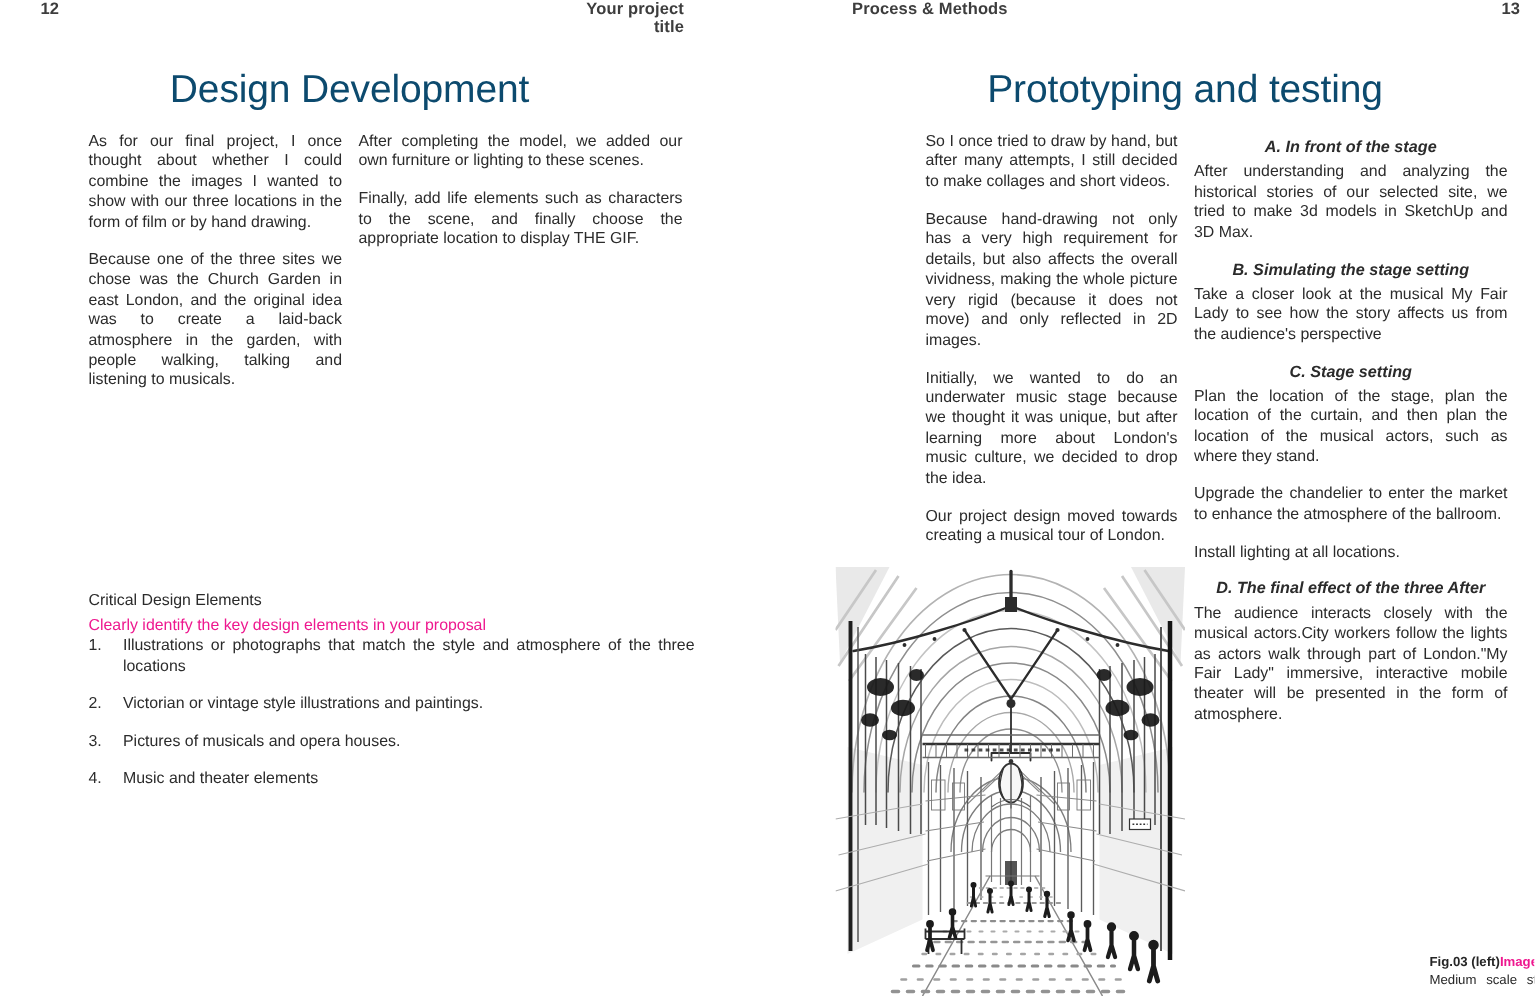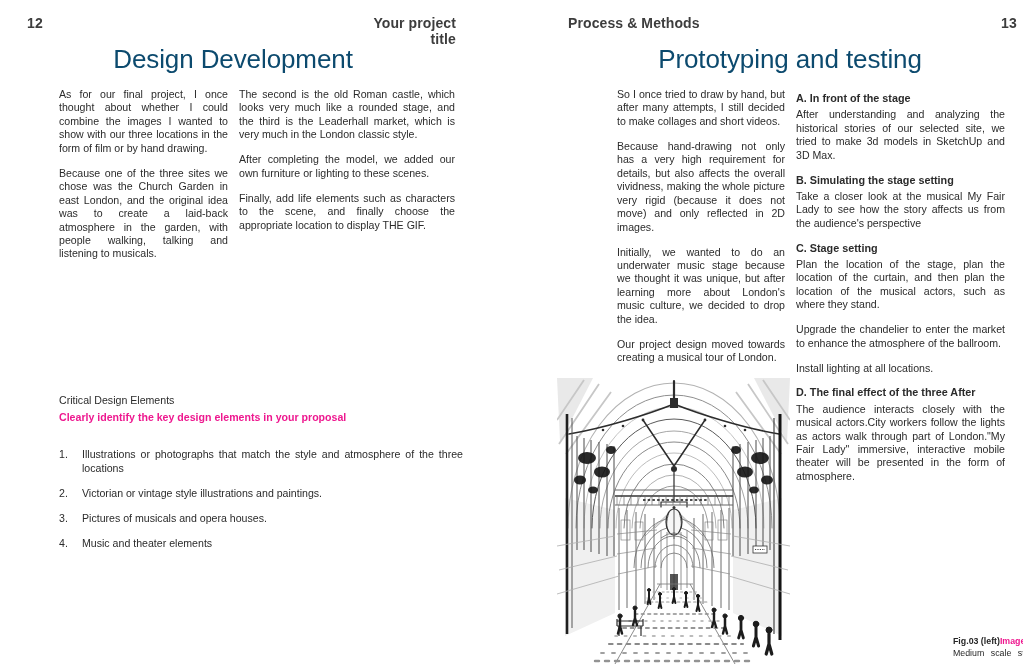--- a/index.html
+++ b/index.html
@@ -1,42 +1,42 @@
 <!DOCTYPE html>
 <html><head>
 <meta charset="utf-8">
 <style>
   html,body{margin:0;padding:0;background:#ffffff;}
   .canvas{
     position:relative;width:1023px;height:664px;background:#ffffff;overflow:hidden;
     font-family:"Liberation Sans",sans-serif;color:#2b2b2b;
   }
   
-  .hdr{position:absolute;top:15px;font-size:14px;font-weight:bold;color:#3d3d3d;letter-spacing:.1px;}
+  .hdr{position:absolute;top:0;font-size:11px;font-weight:bold;color:#3d3d3d;letter-spacing:.1px;}
   .pgnum-l{left:27px;}
   .hdr-l{left:370px;width:86px;text-align:right;}
   .hdr-r{left:568px;}
   .pgnum-r{left:1001px;}
   
   .ptitle{position:absolute;top:44px;font-size:26px;color:#0c4a6e;text-align:center;letter-spacing:-.1px;}
   .ptitle.tleft{left:60px;width:346px;}
   .ptitle.tright{left:617px;width:346px;}
   
   .col{position:absolute;top:88px;font-size:10.6px;line-height:13.45px;text-align:justify;}
   .col p{margin:0 0 11.5px 0;}
   #col-l1{left:59px;width:169px;}
   #col-l2{left:239px;width:216px;}
   #col-r1{left:617px;width:168px;}
   #col-r2{left:796px;width:209px;top:86px;}
-  .sec-h{font-weight:bold;font-size:10.8px;line-height:13.2px;margin:10px 0 3px 0;text-align:left;}
+  .sec-h{font-weight:bold;font-size:10.8px;line-height:13.2px;margin:10px 0 3px 0;text-align:center;font-style:italic;}
   .sec-h.first{margin-top:6px;}
   
   .crit{position:absolute;left:59px;top:394px;width:404px;font-size:10.6px;line-height:13.45px;}
   .crit-h{margin:0 0 3.5px 0;}
-  .crit-sub{color:#EE188F;margin:0 0 24px 0;font-weight:bold;}
+  .crit-sub{color:#EE188F;margin:0 0 0 0;}
   .li{display:flex;margin:0 0 11.5px 0;}
   .li-num{width:23px;flex:none;}
   .li-text{flex:1;text-align:justify;}
   
   .illus{position:absolute;left:557px;top:378px;width:233px;height:286px;}
   .illus svg{display:block;width:100%;height:100%;}
   
   .caption{position:absolute;left:905px;top:636px;width:101px;font-size:8.8px;line-height:11.6px;color:#262626;margin-left:48px;}
   .cap1{white-space:nowrap;font-weight:bold;}
   .cap-credit{color:#EE188F;}
@@ -54,21 +54,20 @@
 
   <div class="ptitle tleft">Design Development</div>
   <div class="ptitle tright">Prototyping and testing</div>
 
   <div class="col" id="col-l1">
     <p>As for our final project, I once thought about whether I could combine the images I wanted to show with our three locations in the form of film or by hand drawing.</p>
     <p>Because one of the three sites we chose was the Church Garden in east London, and the original idea was to create a laid-back atmosphere in the garden, with people walking, talking and listening to musicals.</p>
   </div>
 
   <div class="col" id="col-l2">
-    <p>The second is the old Roman castle, which looks very much like a rounded stage, and the third is the Leaderhall market, which is very much in the London classic style.</p>
     <p>After completing the model, we added our own furniture or lighting to these scenes.</p>
     <p>Finally, add life elements such as characters to the scene, and finally choose the appropriate location to display THE GIF.</p>
   </div>
 
   <div class="crit">
     <div class="crit-h">Critical Design Elements</div>
     <div class="crit-sub">Clearly identify the key design elements in your proposal</div>
     <div class="li">
       <span class="li-num">1.</span>
       <span class="li-text">Illustrations or photographs that match the style and atmosphere of the three locations</span>

